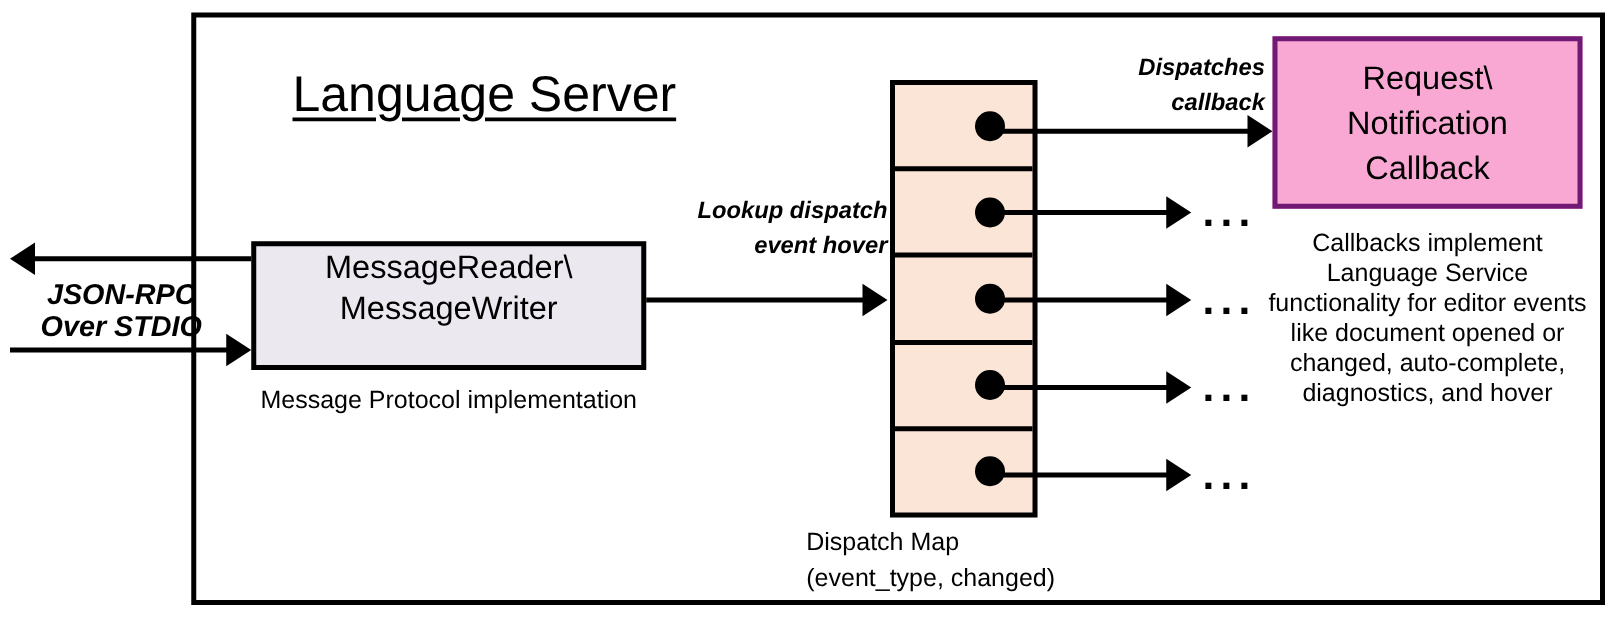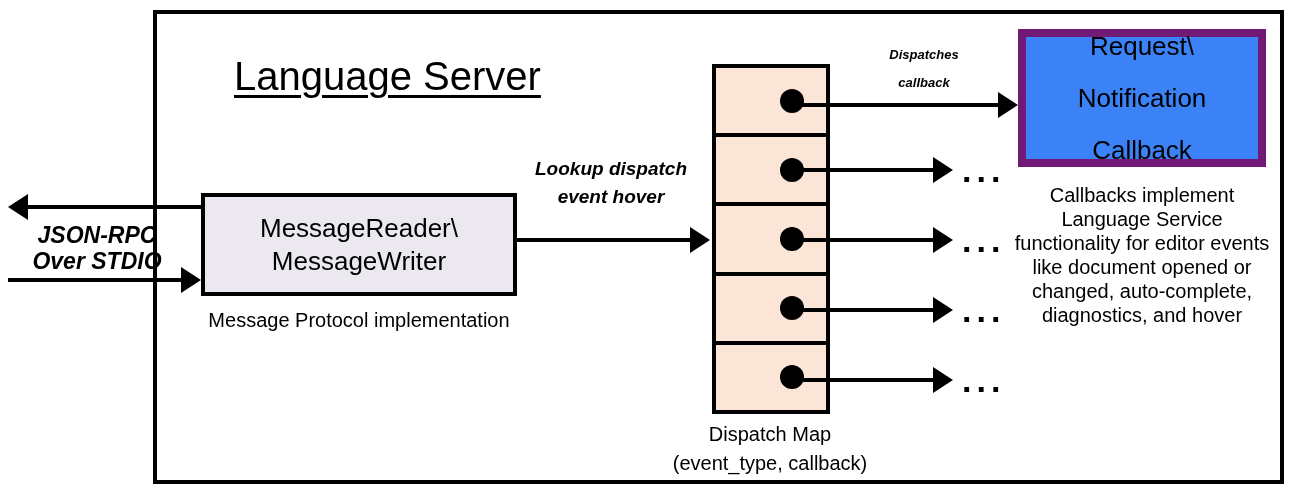--- a/index.html
+++ b/index.html
@@ -49,21 +49,20 @@
     left: 201px;
     top: 193px;
     width: 316px;
     height: 103px;
     background: #ebe8f0;
     border: 4px solid #000000;
     box-sizing: border-box;
     display: flex;
     flex-direction: column;
     align-items: center;
-    justify-content: center;
     font-size: 26px;
     line-height: 33px;
     text-align: center;
   }
   #reader-caption {
     position: absolute;
     left: 201px;
     top: 306px;
     width: 316px;
     text-align: center;
@@ -100,21 +99,21 @@
     font-style: italic;
     font-weight: bold;
   }
 
   
   #lookup-label {
     position: absolute;
     left: 512px;
     top: 155px;
     width: 198px;
-    text-align: center;
+    text-align: right;
     font-size: 19px;
     line-height: 28px;
     font-style: italic;
     font-weight: bold;
   }
   #lookup-line { left: 517px; top: 238px; width: 176px; }
   #lookup-head { left: 690px; top: 227px; }
 
   
   #dispatch-map {
@@ -145,21 +144,21 @@
     height: 24px;
     border-radius: 50%;
     background: #000000;
   }
 
   #dispatch-caption {
     position: absolute;
     left: 645px;
     top: 420px;
     width: 250px;
-    text-align: center;
+    text-align: left;
     font-size: 20px;
     line-height: 29px;
   }
 
   
   .dispatch-line { height: 4px; left: 800px; }
   .dispatch-head { left: 933px; }
   .dispatch-line.long { width: 204px; }
   .dispatch-head.long { left: 998px; }
 
@@ -170,45 +169,44 @@
     line-height: 20px;
     letter-spacing: 5px;
     font-weight: bold;
   }
 
   #dispatch-label {
     position: absolute;
     left: 836px;
     top: 41px;
     width: 176px;
-    text-align: center;
-    font-size: 13px;
+    text-align: right;
+    font-size: 19px;
     line-height: 28px;
     font-style: italic;
     font-weight: bold;
   }
 
   
   #callback-box {
     position: absolute;
     left: 1018px;
     top: 29px;
     width: 248px;
     height: 138px;
-    background: #3b82f6;
-    border: 8px solid #701a75;
+    background: #f9a8d4;
+    border: 4px solid #701a75;
     box-sizing: border-box;
     display: flex;
     flex-direction: column;
     align-items: center;
     justify-content: center;
     font-size: 26px;
     line-height: 36px;
     text-align: center;
-    gap: 16px;
   }
   #callback-caption {
     position: absolute;
     left: 1006px;
     top: 183px;
     width: 272px;
     text-align: center;
     font-size: 20px;
     line-height: 24px;
   }
@@ -259,21 +257,21 @@
     <div class="map-cell">
         <span class="cell-dot"></span>
       </div>
     <div class="map-cell">
         <span class="cell-dot"></span>
       </div>
   </div>
 
   <div id="dispatch-caption">
     <div>Dispatch Map</div>
-    <div>(event_type, callback)</div>
+    <div>(event_type, changed)</div>
   </div>
 
   <div id="dispatch-label">
     <div>Dispatches</div>
     <div>callback</div>
   </div>
 
   <div class="wire h-line dispatch-line long" style="top:103px;"></div>
   <div class="arrow-right dispatch-head long" style="top:92px;"></div>
 

